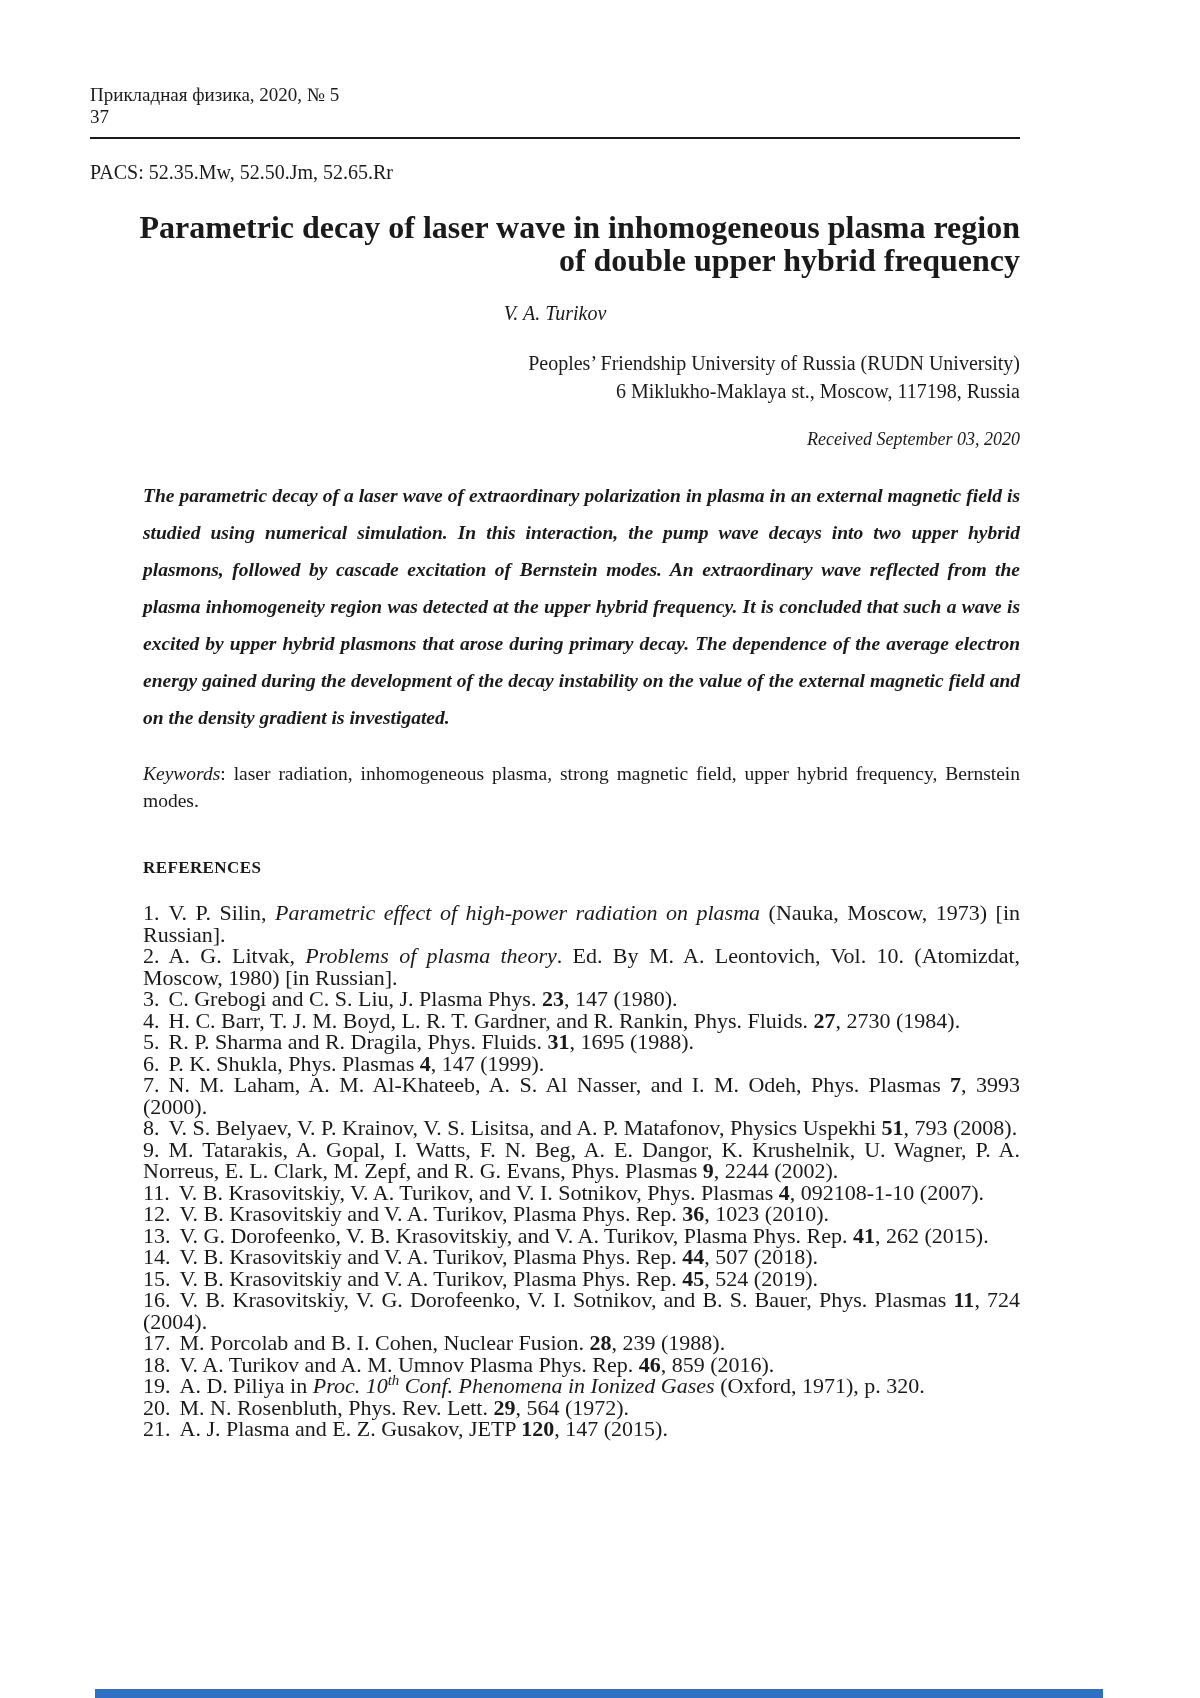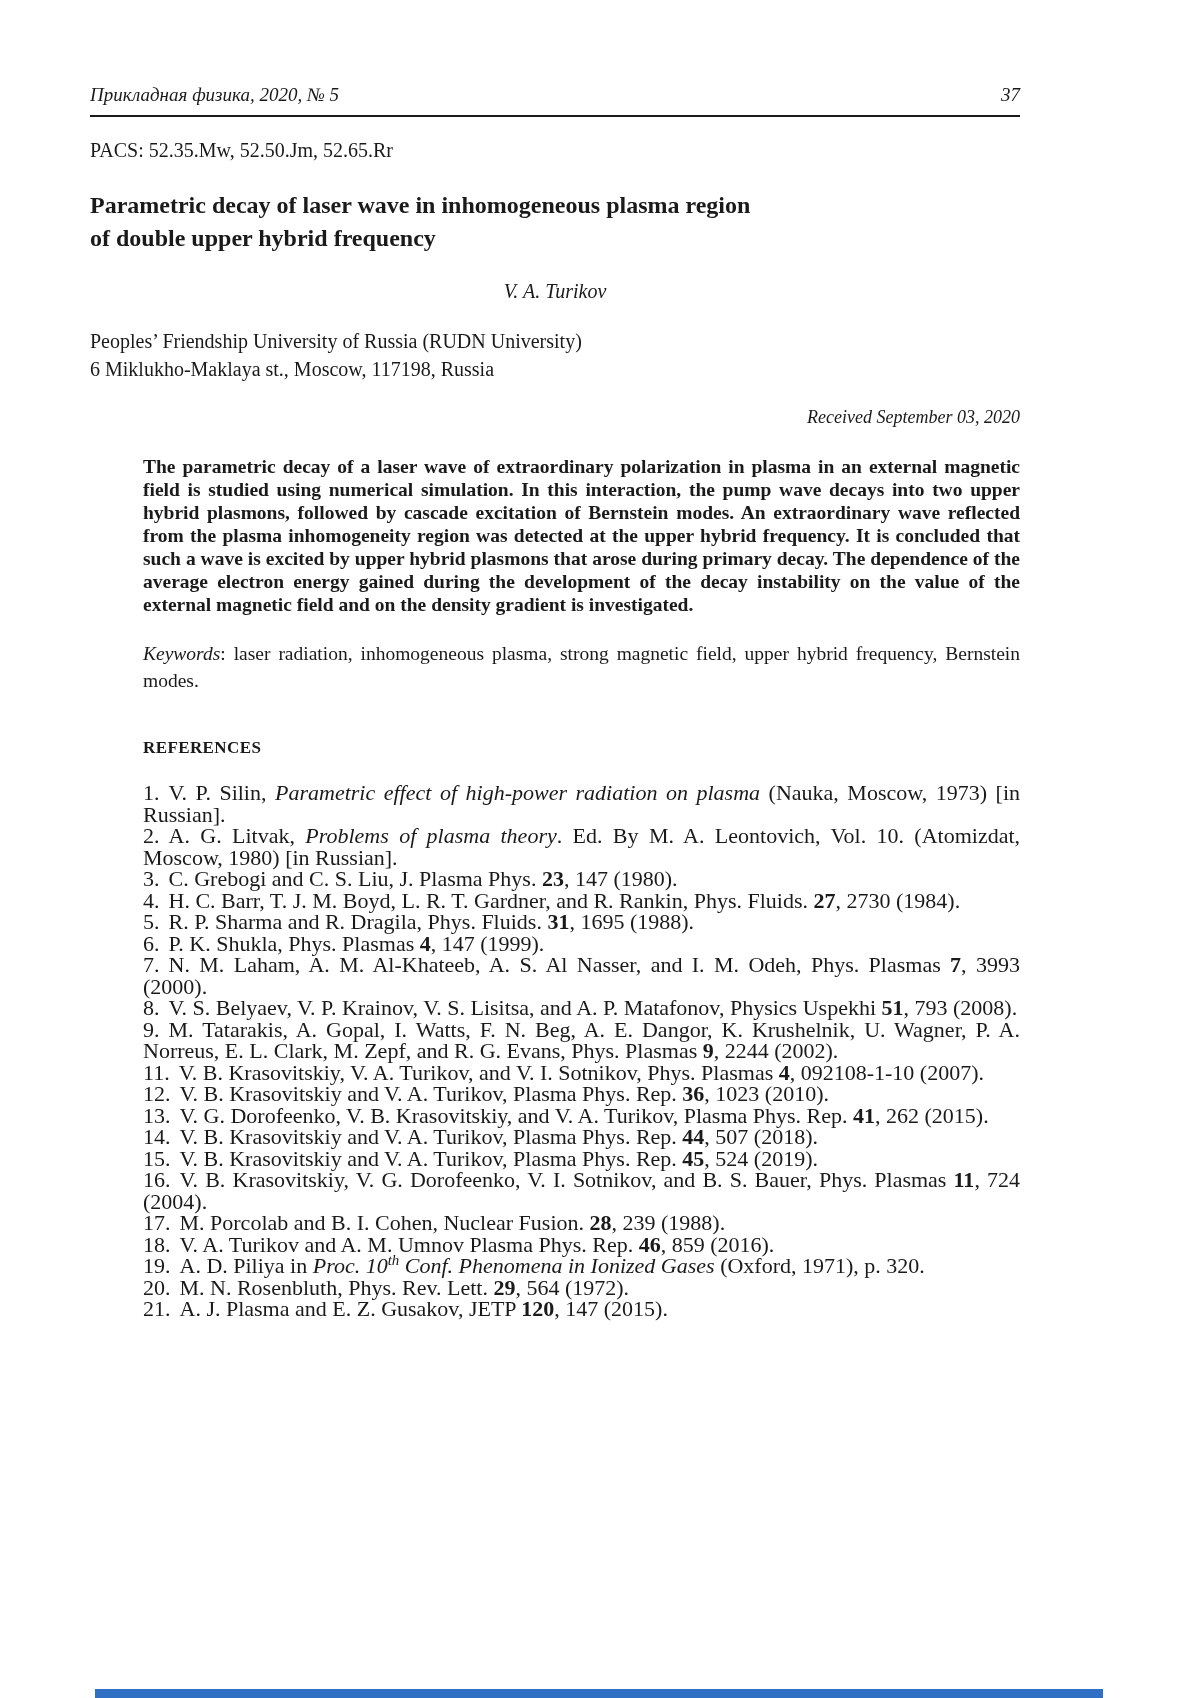--- a/index.html
+++ b/index.html
@@ -15,64 +15,65 @@
     overflow: hidden;
   }
   .it { font-style: italic; }
   .bd { font-weight: bold; }
 
   .header {
     display: flex;
     justify-content: space-between;
     align-items: baseline;
     font-size: 19px;
-    font-style: italic;
     padding-bottom: 9px;
     border-bottom: 2px solid #1a1a1a;
+    flex-direction: column;
   }
 
   .pacs {
     text-align: left;
     font-size: 20px;
     margin-top: 22px;
   }
 
   .title {
-    text-align: left;
+    text-align: right;
     font-weight: bold;
-    font-size: 24px;
+    font-size: 32px;
     line-height: 33px;
     margin: 27px 0 0 0;
   }
 
   .author {
     text-align: center;
     font-style: italic;
     font-size: 20px;
     margin-top: 25px;
   }
 
   .affil {
-    text-align: left;
+    text-align: right;
     font-size: 20px;
     line-height: 28px;
     margin-top: 24px;
   }
 
   .received {
     text-align: right;
     font-style: italic;
     font-size: 18px;
     margin-top: 24px;
   }
 
   .abstract {
     font-weight: bold;
+    font-style: italic;
     font-size: 19.5px;
-    line-height: 23px;
+    line-height: 37px;
     text-align: justify;
     margin: 27px 0 0 53px;
   }
 
   .keywords {
     font-size: 19.5px;
     line-height: 27px;
     text-align: justify;
     margin: 24px 0 0 53px;
   }

